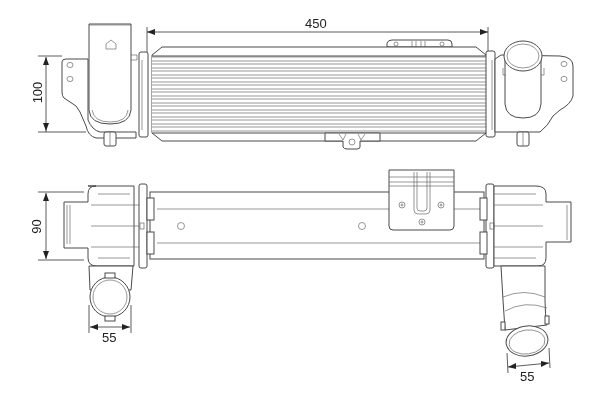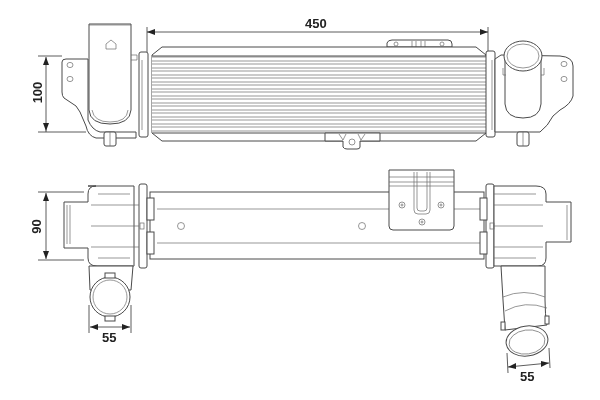--- a/index.html
+++ b/index.html
@@ -1,17 +1,17 @@
 <!DOCTYPE html>
 <html><head>
 <meta charset="utf-8">
 <style>
   html,body{margin:0;padding:0;background:#ffffff;}
   body{width:600px;height:400px;overflow:hidden;font-family:"Liberation Sans",sans-serif;}
-  #stage{position:relative;width:600px;height:400px;font-weight:bold;}
+  #stage{position:relative;width:600px;height:400px;}
   svg{position:absolute;left:0;top:0;}
   .ln{fill:none;stroke:#4a4a4a;stroke-width:1;}
   .thin{fill:none;stroke:#6a6a6a;stroke-width:0.7;}
   .fill{fill:#ffffff;stroke:#4a4a4a;stroke-width:1;}
   .dim{fill:none;stroke:#333;stroke-width:0.8;}
   .arrow{fill:#222;stroke:none;}
   .label{position:absolute;font-size:13px;color:#222;line-height:1;}
   .rot{transform:rotate(-90deg);transform-origin:center;}
 </style>
 </head>

